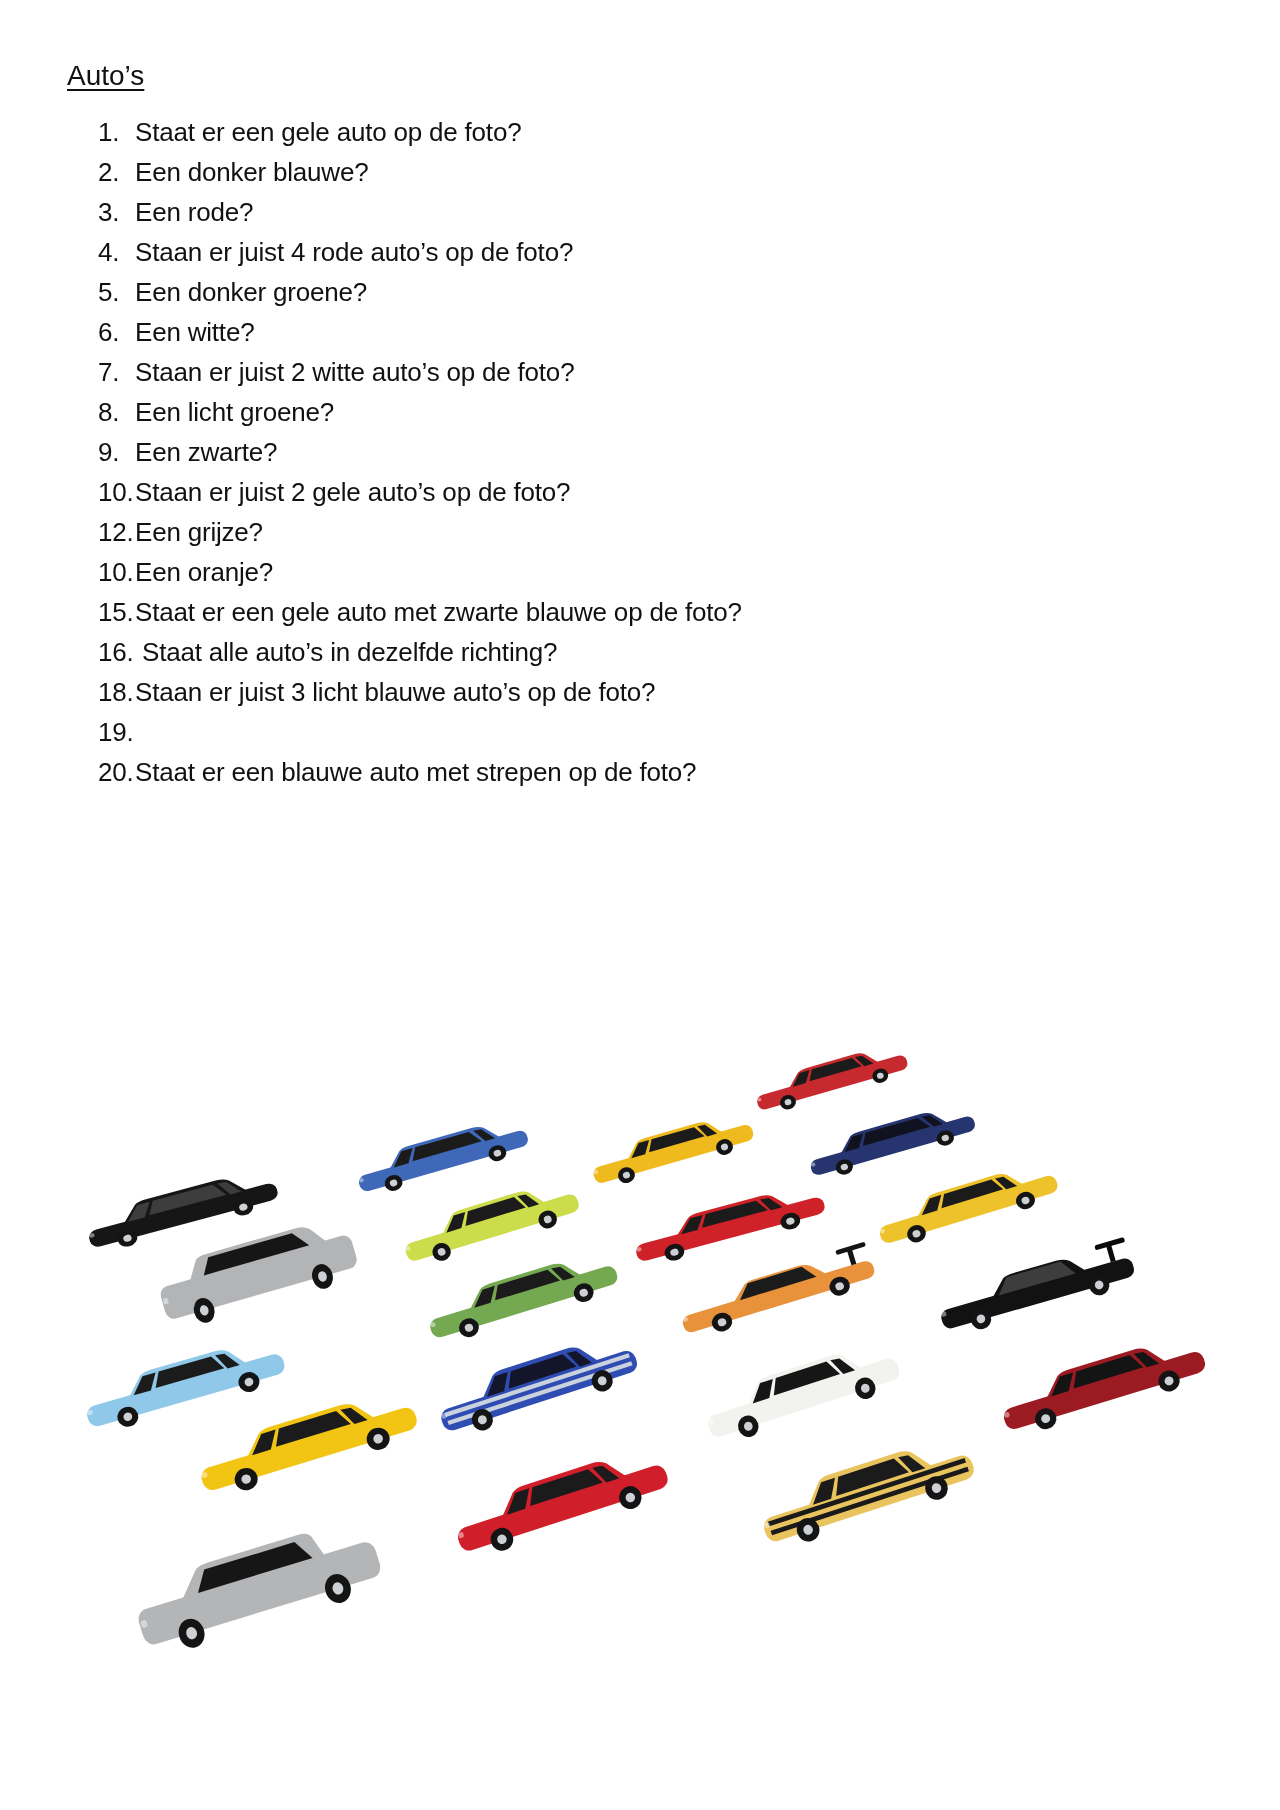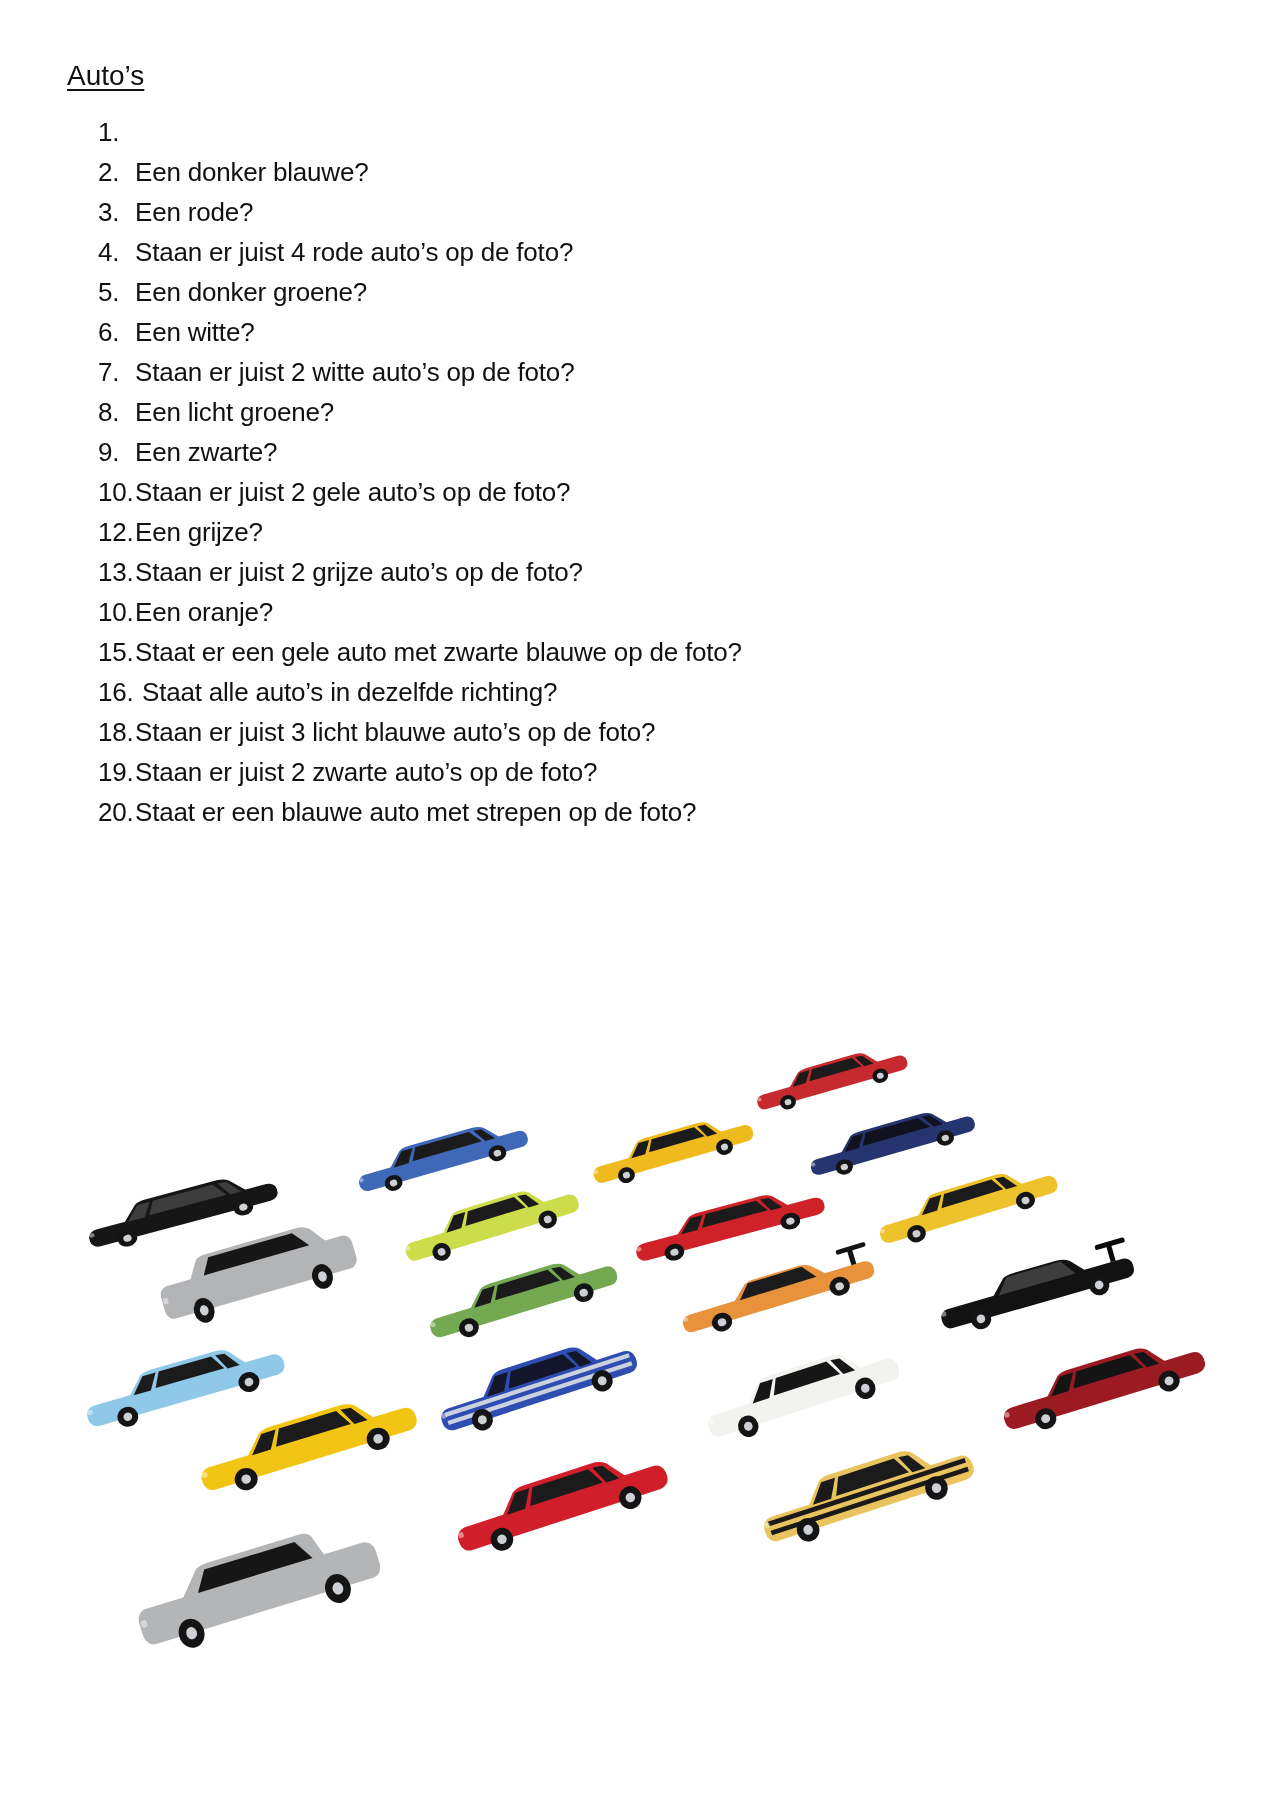--- a/index.html
+++ b/index.html
@@ -61,20 +61,21 @@
   .car svg { display: block; overflow: visible; }
 </style>
 </head>
 <body>
 
 <div class="page">
   <h1 class="title">Auto’s</h1>
   <ol class="questions">
       <li>
         <span class="num">1.</span>
+        <span class="qtext">Staat er een gele auto op de foto?</span>
       </li>
       <li>
         <span class="num">2.</span>
         <span class="qtext">Een donker blauwe?</span>
       </li>
       <li>
         <span class="num">3.</span>
         <span class="qtext">Een rode?</span>
       </li>
       <li>
@@ -103,42 +104,37 @@
       </li>
       <li>
         <span class="num">10.</span>
         <span class="qtext">Staan er juist 2 gele auto’s op de foto?</span>
       </li>
       <li>
         <span class="num">12.</span>
         <span class="qtext">Een grijze?</span>
       </li>
       <li>
-        <span class="num">13.</span>
-        <span class="qtext">Staan er juist 2 grijze auto’s op de foto?</span>
-      </li>
-      <li>
         <span class="num">10.</span>
         <span class="qtext">Een oranje?</span>
       </li>
       <li>
         <span class="num">15.</span>
         <span class="qtext">Staat er een gele auto met zwarte blauwe op de foto?</span>
       </li>
       <li>
         <span class="num">16.</span>
         <span class="qtext"> Staat alle auto’s in dezelfde richting?</span>
       </li>
       <li>
         <span class="num">18.</span>
         <span class="qtext">Staan er juist 3 licht blauwe auto’s op de foto?</span>
       </li>
       <li>
         <span class="num">19.</span>
-        <span class="qtext">Staan er juist 2 zwarte auto’s op de foto?</span>
       </li>
       <li>
         <span class="num">20.</span>
         <span class="qtext">Staat er een blauwe auto met strepen op de foto?</span>
       </li>
     </ol>
   <div class="photo">
       <div class="car" style="left: 691px; top: 28px; width: 160px; height: 40px; transform: rotate(-16deg);">
         <svg viewBox="0 0 200 56" width="160" height="40" preserveAspectRatio="none" xmlns="http://www.w3.org/2000/svg">
           <rect x="3" y="24" width="194" height="21" rx="9" fill="#c62a2e"></rect>

